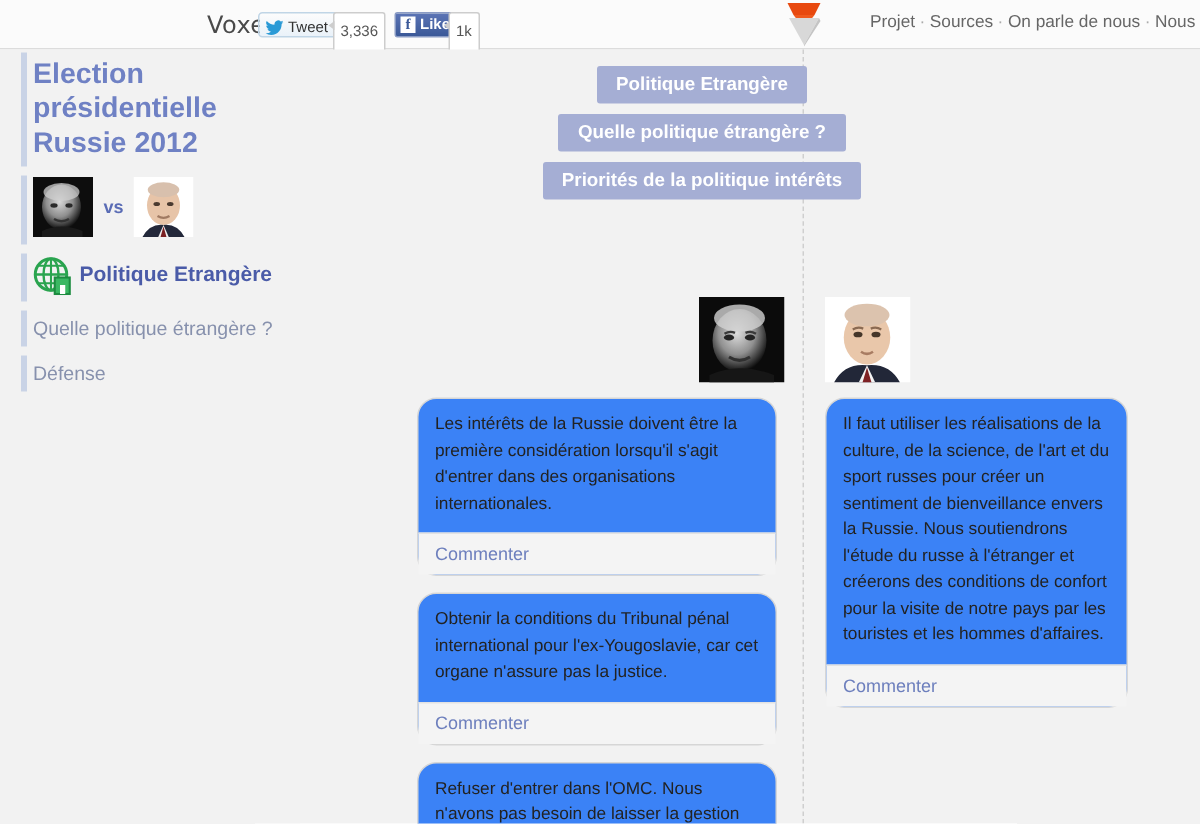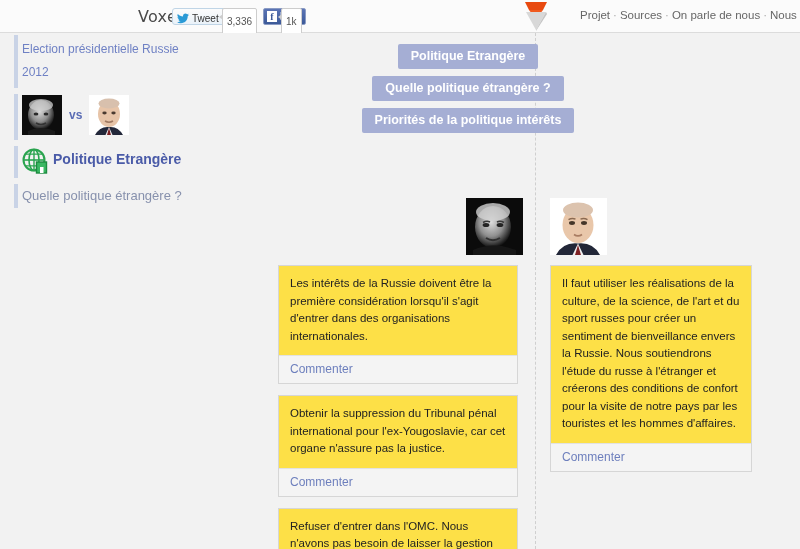--- a/index.html
+++ b/index.html
@@ -64,21 +64,21 @@
     border-radius: 2px;
     background: #fff;
     font-size: 10px;
     color: #555;
     display: flex;
     align-items: center;
     justify-content: center;
     padding: 0 4px;
   }
   .tweet-count { left: 222px; min-width: 30px; }
-  .like-count  { left: 281px; min-width: 20px; }
+  .like-count  { left: 299px; min-width: 20px; }
   .count-box::before {
     content: "";
     position: absolute;
     left: -4px;
     top: 5px;
     width: 0; height: 0;
     border-top: 3px solid transparent;
     border-bottom: 3px solid transparent;
     border-right: 4px solid #cdcdcd;
   }
@@ -156,24 +156,24 @@
   .side-block::before {
     content: "";
     position: absolute;
     left: 14px;
     top: 2px;
     bottom: 2px;
     width: 4px;
     background: #c9d3e6;
   }
   .side-title {
-    font-size: 12px;
+    font-size: 19px;
     line-height: 23px;
     color: #6f81c4;
-    font-weight: normal;
+    font-weight: bold;
     padding: 5px 0 6px 0;
     font-family: "Liberation Sans", sans-serif;
   }
   .vs-row {
     display: flex;
     align-items: center;
     padding: 3px 0 7px 0;
   }
   .portrait-sm {
     width: 40px;
@@ -268,23 +268,23 @@
     margin: 0 auto 10px auto;
   }
   .portrait-wrap {
     text-align: center;
     height: 67px;
   }
   .col-left .portrait-wrap  { padding-left: 188px; }
   .col-right .portrait-wrap { padding-right: 148px; }
 
   .card {
-    background: #fde047;
+    background: #3b82f6;
     border: 1px solid #d6d6d6;
-    border-radius: 0;
+    border-radius: 13px;
     margin-bottom: 11px;
     box-sizing: border-box;
   }
   .card-body {
     padding: 9px 11px 10px 11px;
     font-size: 11.5px;
     line-height: 17.5px;
     color: #222;
   }
   .card-foot {
@@ -393,20 +393,23 @@
           </svg>
         </span>
         <span class="cat-label">Politique Etrangère</span>
       </div>
     </div>
 
     <div class="side-block">
       <div class="side-link">Quelle politique étrangère ?</div>
     </div>
 
+    <div class="side-block">
+      <div class="side-link">Défense</div>
+    </div>
 
   </div>
 
   <div class="divider"></div>
 
   <div class="badges">
     <div class="badge-row r1">
       <span class="badge">Politique Etrangère</span>
     </div>
     <div class="badge-row r2">
@@ -441,21 +444,21 @@
           </svg>
         </span>
       </div>
 
       <div class="card">
         <div class="card-body">Les intérêts de la Russie doivent être la première considération lorsqu'il s'agit d'entrer dans des organisations internationales.</div>
         <div class="card-foot">Commenter</div>
       </div>
 
       <div class="card">
-        <div class="card-body">Obtenir la suppression du Tribunal pénal international pour l'ex-Yougoslavie, car cet organe n'assure pas la justice.</div>
+        <div class="card-body">Obtenir la conditions du Tribunal pénal international pour l'ex-Yougoslavie, car cet organe n'assure pas la justice.</div>
         <div class="card-foot">Commenter</div>
       </div>
 
       <div class="card">
         <div class="card-body">Refuser d'entrer dans l'OMC. Nous n'avons pas besoin de laisser la gestion de nos ressources naturelles aux mains des fonctionnaires américains et européens. La Russie y perdra plus qu'elle n'y gagnera.</div>
 
       </div>
     </div>
 
     <div class="col col-right">

